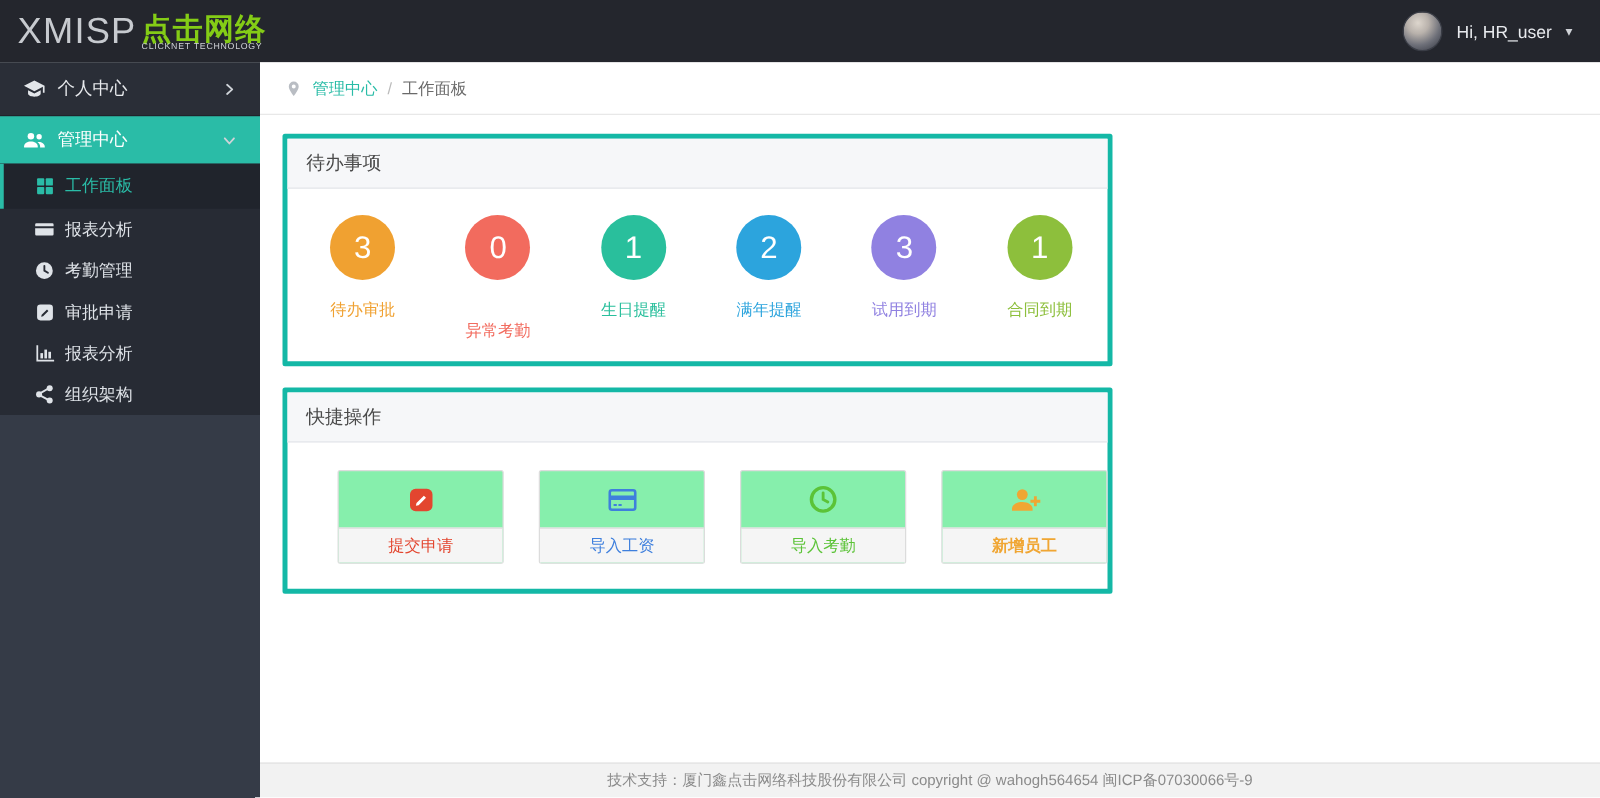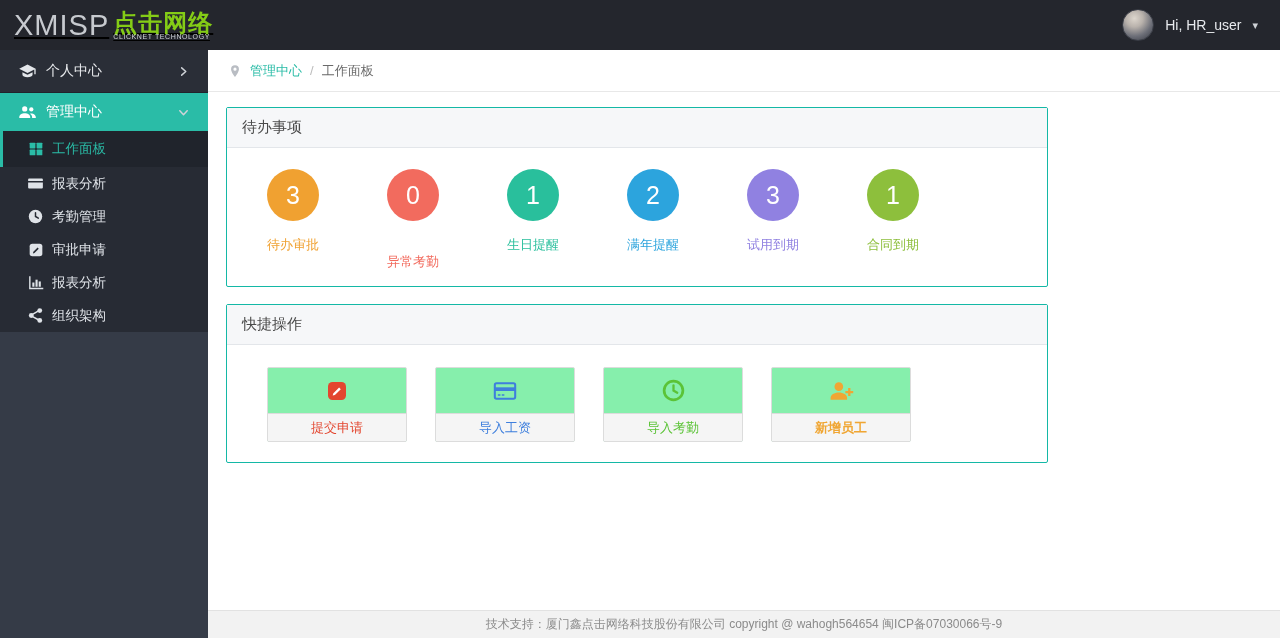--- a/index.html
+++ b/index.html
@@ -4,21 +4,21 @@
 <style>
   * { margin:0; padding:0; box-sizing:border-box; }
   html,body { width:1280px; height:638px; overflow:hidden; }
   body { font-family:"Liberation Sans","DejaVu Sans",sans-serif; background:#fff; }
   .app { display:grid; width:1280px; height:638px;
          grid-template-columns:208px 1fr; grid-template-rows:50px 1fr;
          grid-template-areas:"hd hd" "sb mn"; }
 
   
   .hdr { grid-area:hd; background:#24262d; display:flex; align-items:center; padding:0 22px 0 14px; }
-  .logo { display:flex; align-items:flex-start;text-decoration:underline; }
+  .logo { display:flex; align-items:center; }
   .logo-en { color:#c7cacf; font-size:29px; letter-spacing:1px; font-weight:400; }
   .logo-cn-wrap { display:flex; flex-direction:column; margin-left:4px; margin-top:3px; }
   .logo-cn { color:#84cc16; font-size:24px; font-weight:bold; line-height:21px; letter-spacing:1px; }
   .logo-sub { color:#d0d3d8; font-size:7px; letter-spacing:0.6px; }
   .user { margin-left:auto; display:flex; align-items:center; gap:11px; cursor:pointer; }
   .avatar { width:32px; height:32px; border-radius:50%; overflow:hidden; flex:none;
             background:radial-gradient(circle at 38% 28%, #ddd6cd 0%, #b9b2ac 30%, #6e7079 62%, #30333d 100%);
             border:1px solid #3a3d46; }
   .user-name { color:#e8eaee; font-size:14px; }
   .caret { color:#cfd2d7; font-size:11px; }
@@ -43,21 +43,21 @@
 
   
   .mn { grid-area:mn; display:flex; flex-direction:column; background:#fff; min-width:0; }
   .crumb { height:42px; flex:none; background:#fff; border-bottom:1px solid #e8e8e8;
            display:flex; align-items:center; padding-left:20px; font-size:13px; color:#888; }
   .crumb .pin { width:14px; height:14px; margin-right:8px; color:#b9bdc3; }
   .crumb-sep { margin:0 8px; color:#bbb; }
   .crumb-cur { color:#6a6a6a; }
   .content { flex:1; background:#fff; padding:15px 0 0 18px; overflow:hidden; }
 
-  .panel { width:822px; border:1px solid #14b8a6; background:#fff; margin-bottom:17px; border-radius:2px; }
+  .panel { width:664px; border:4px solid #14b8a6; background:#fff; margin-bottom:17px; border-radius:2px; }
   .panel-hd { background:#f6f7f9; border-bottom:1px solid #e3e6ea; padding:10px 15px;
               font-size:15px; color:#4a4a4a; }
 
   .todo-body { display:flex; padding:21px 0 15px 6px; }
   .todo-item { width:120px; text-align:center; cursor:pointer; }
   .circle { width:52px; height:52px; border-radius:50%; margin:0 auto 15px auto;
             color:#fff; font-size:25px; line-height:52px; text-align:center; }
   .tlabel { font-size:13px; }
 
   .quick-body { display:flex; padding:22px 0 20px 40px; gap:28px; }

